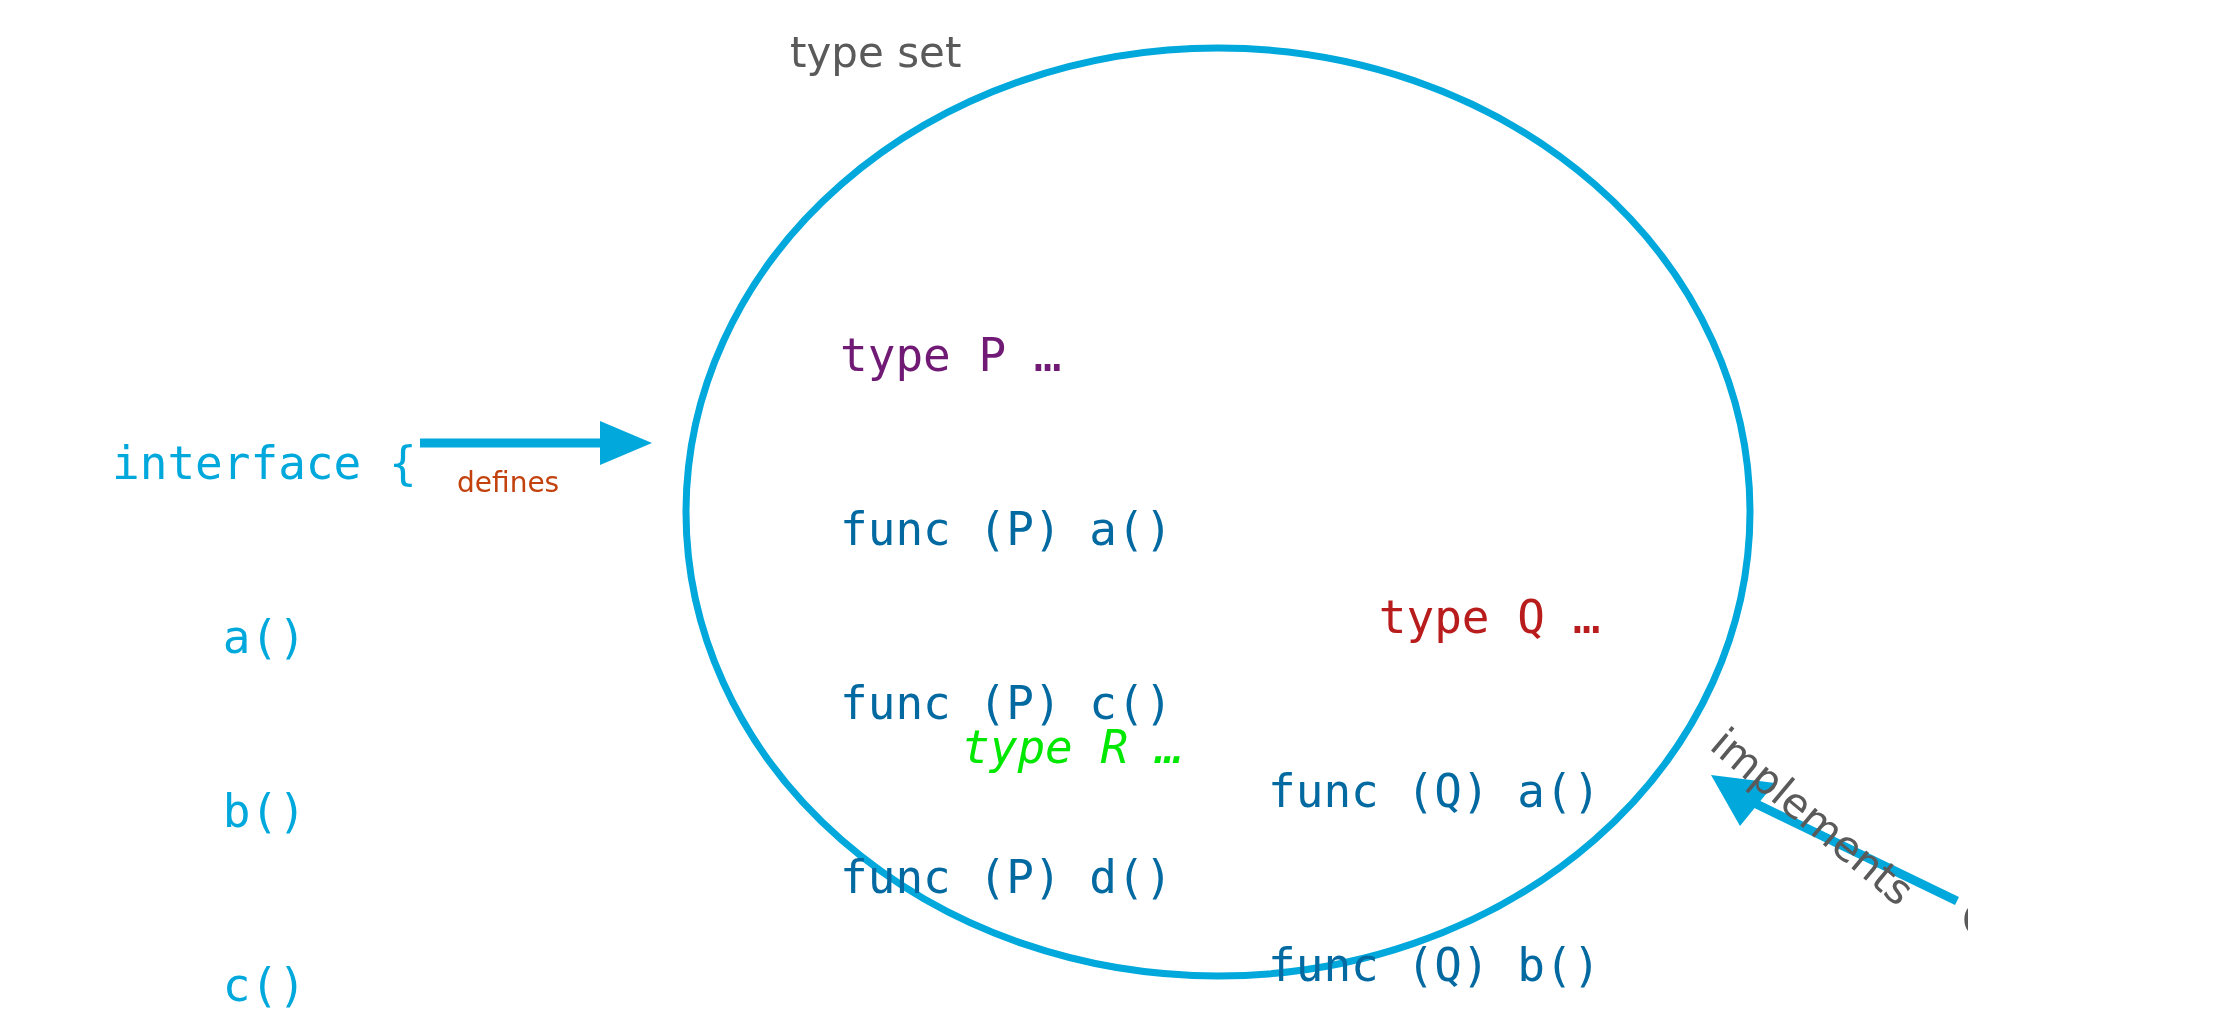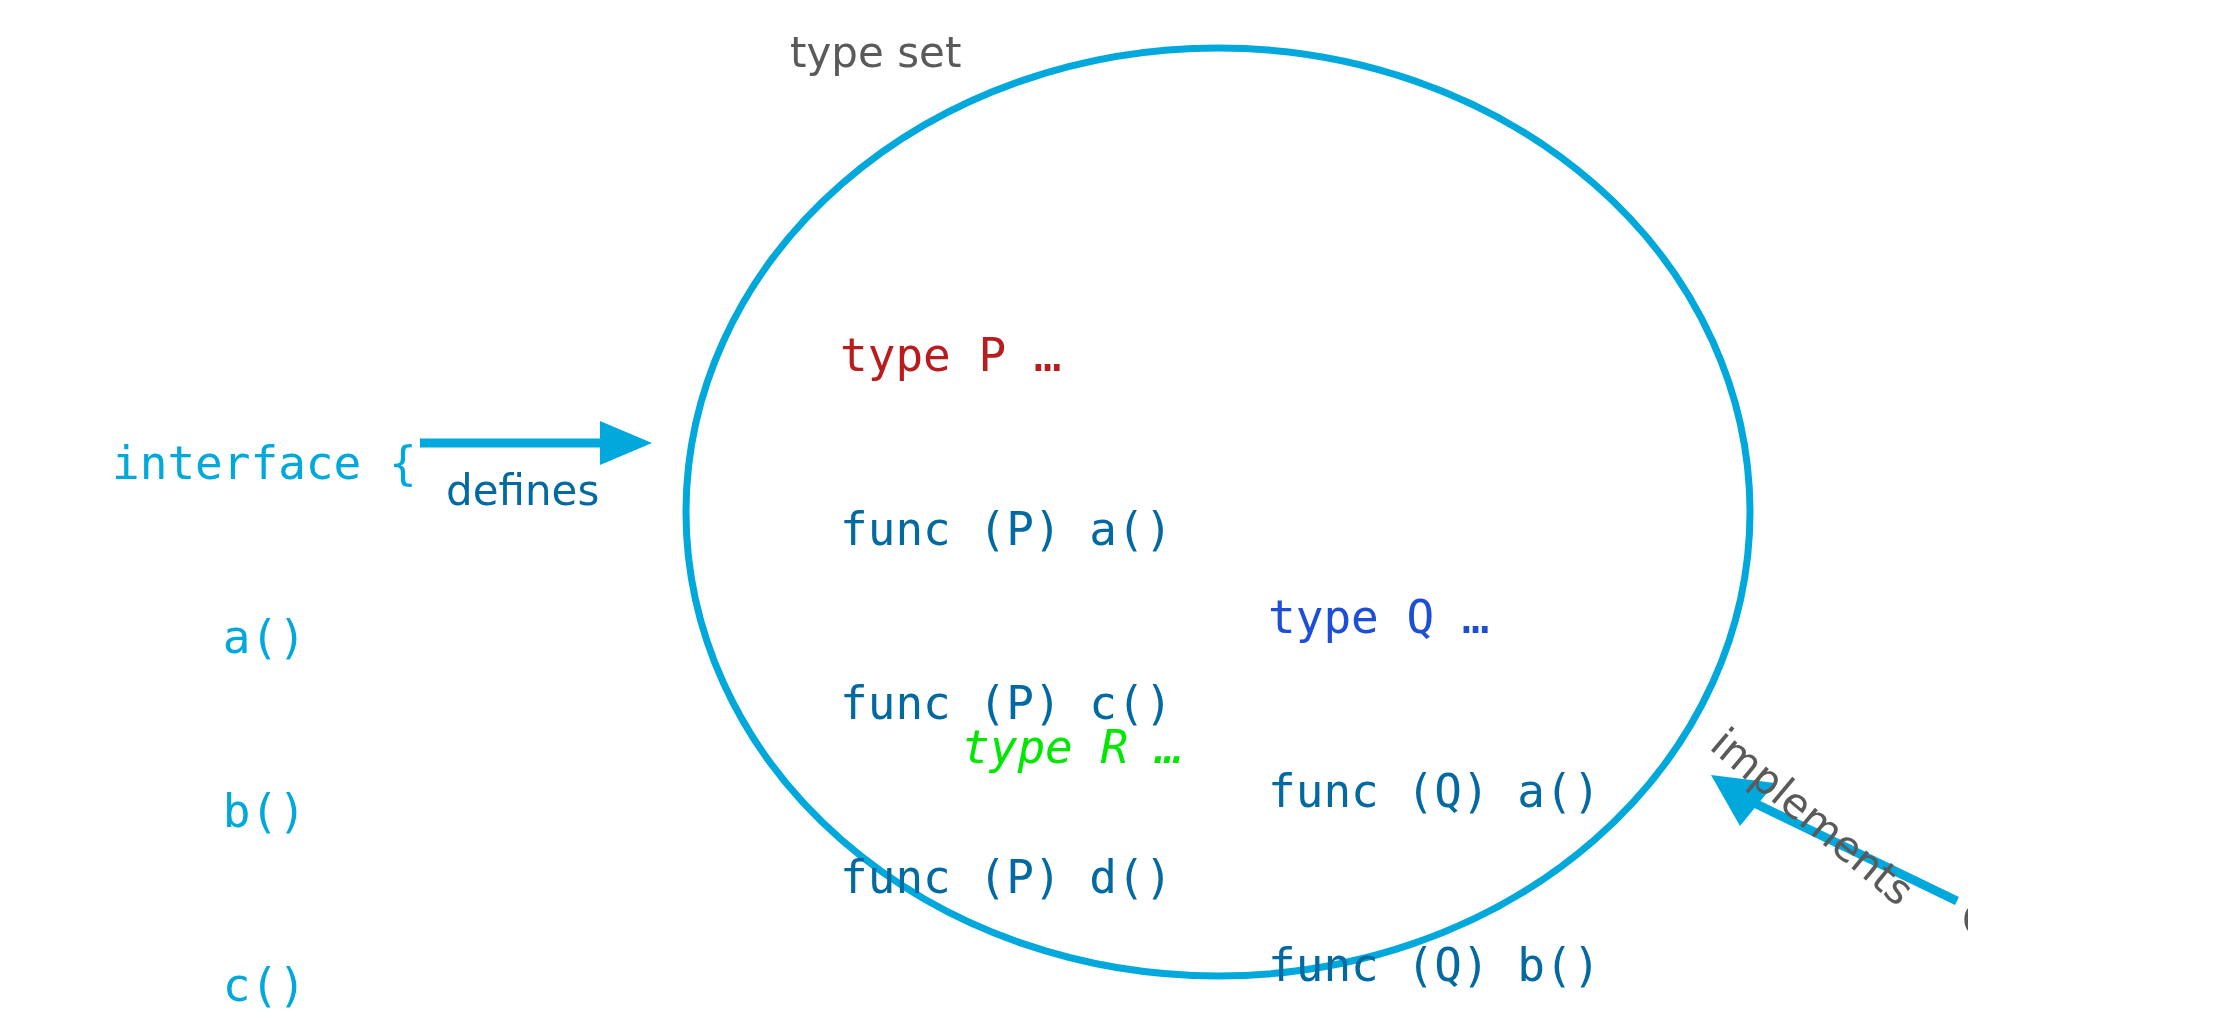--- a/index.html
+++ b/index.html
@@ -48,44 +48,44 @@
   
   #type-set-label {
     left: 790px;
     top: 28px;
     font-size: 42px;
     color: #5A5A5A;
   }
 
   
   #defines-label {
-    left: 446px;
+    left: 457px;
     top: 466px;
-    font-size: 42px;
-    color: #0369a1;
+    font-size: 28px;
+    color: #c2410c;
   }
 
   
   #type-p-block {
     left: 840px;
     top: 210px;
     font-size: 46px;
     line-height: 58px;
   }
-  .hdr-p { color: #b91c1c; }
+  .hdr-p { color: #701a75; }
   .fn { color: #0369a1; }
 
   
   #type-q-block {
     left: 1268px;
     top: 472px;
     font-size: 46px;
     line-height: 58px;
   }
-  .hdr-q { color: #1d4ed8; }
+  .hdr-q { color: #b91c1c; text-align: right; }
 
   
   #type-r-block {
     left: 962px;
     top: 602px;
     font-size: 46px;
     line-height: 58px;
     color: #00E800;
     font-style: italic;
   }

